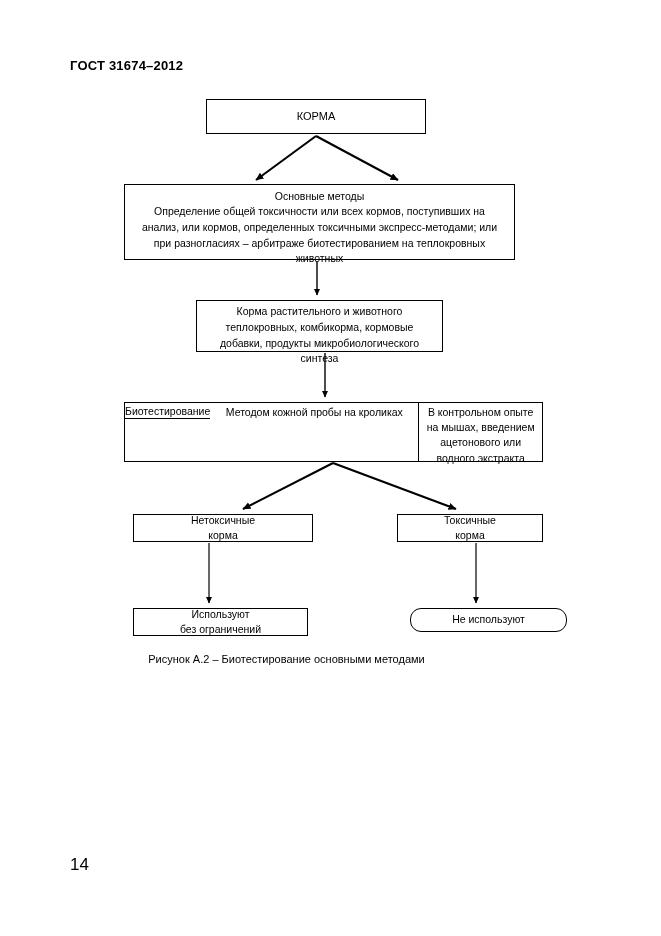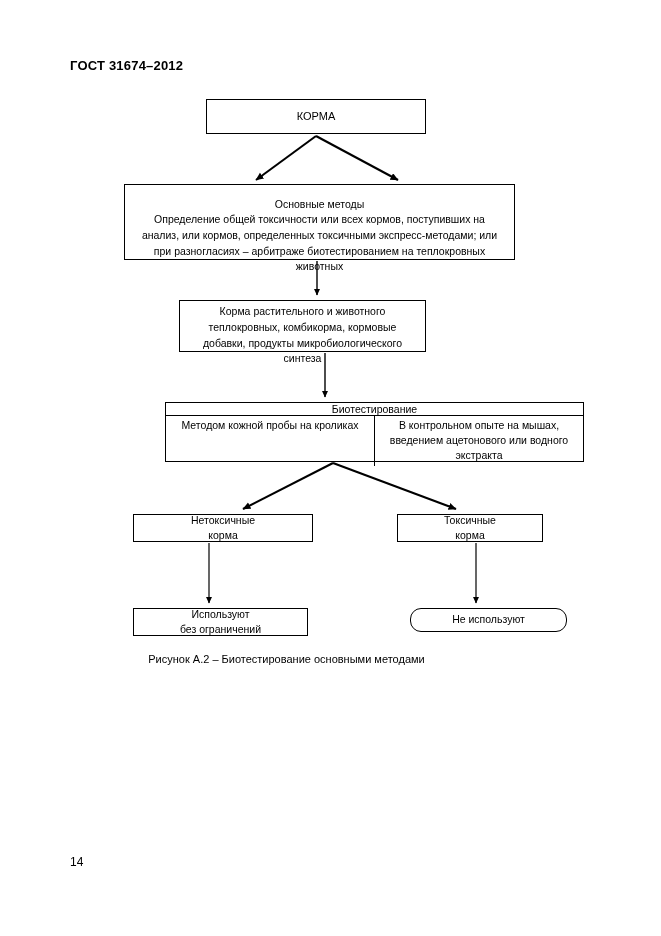--- a/index.html
+++ b/index.html
@@ -30,21 +30,21 @@
     font-size: 13px;
     font-weight: bold;
     letter-spacing: 0.2px;
     white-space: nowrap;
   }
 
   .page-number {
     position: absolute;
     left: 70px;
     top: 855px;
-    font-size: 12px;
+    font-size: 17px;
     text-align: right;
   }
 
   .figure-caption {
     position: absolute;
     left: 0;
     top: 653px;
     width: 573px;
     text-align: center;
     font-size: 11px;
@@ -70,41 +70,40 @@
 
   
   #node-korma {
     left: 206px; top: 99px; width: 220px; height: 35px;
     font-size: 11px;
   }
 
   #node-main-methods {
     left: 124px; top: 184px; width: 391px; height: 76px;
     justify-content: flex-start;
-    padding-top: 12px;
+    padding-top: 4px;
   }
   #node-main-methods .sub { line-height: 1.5; }
 
   #node-feed-types {
-    left: 179px; top: 300px; width: 247px; height: 52px;
+    left: 196px; top: 300px; width: 247px; height: 52px;
     justify-content: flex-start;
     padding-top: 3px;
     line-height: 1.5;
   }
 
   
   #node-biotesting {
     left: 124px; top: 402px; width: 419px; height: 60px;
     box-sizing: border-box;
     border: 1.6px solid #000000;
     background: #ffffff;
     position: absolute;
     display: flex;
-    flex-direction: column;
-    margin-left: 41px;
+    flex-direction: row;
   }
   #node-biotesting .bt-header {
     height: 15px;
     border-bottom: 1.4px solid #000000;
     display: flex;
     align-items: center;
     justify-content: center;
     font-size: 10.5px;
     text-align: center;
   }

